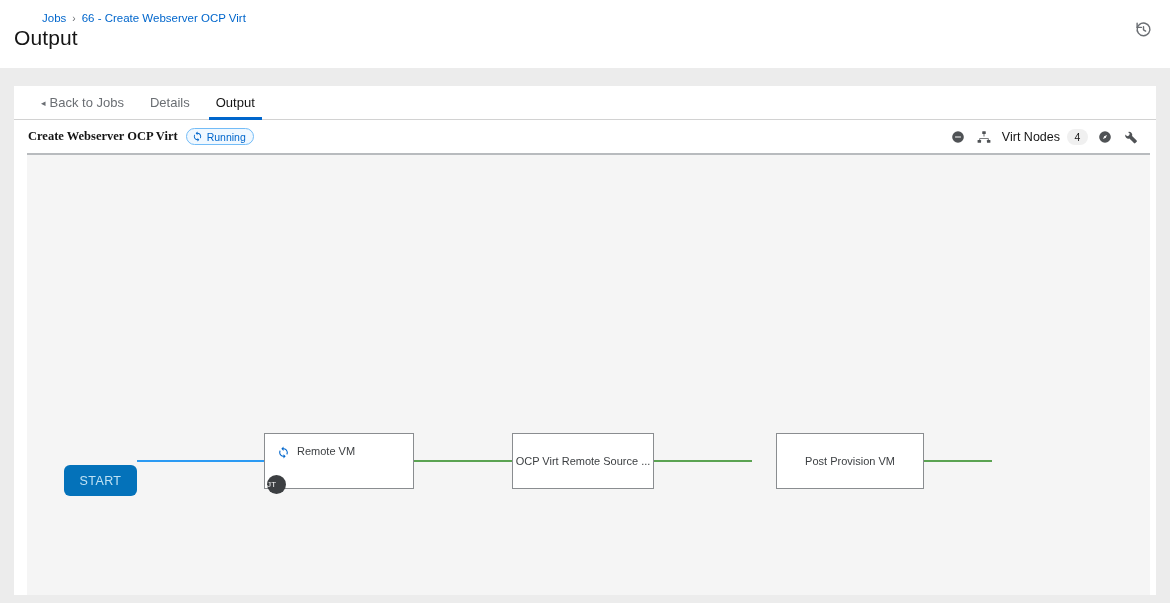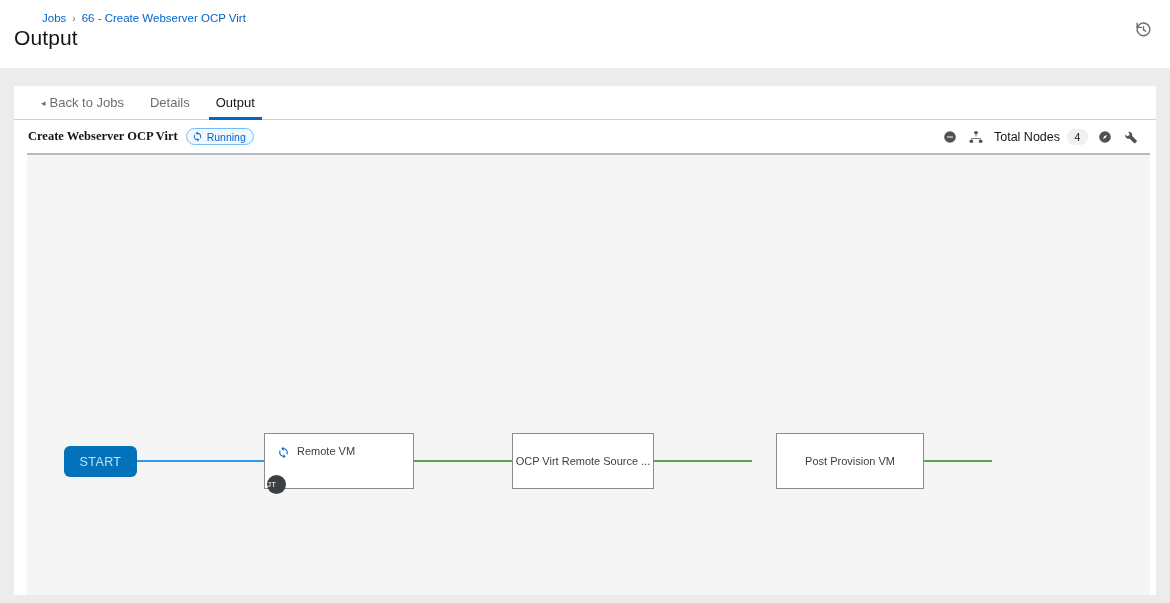--- a/index.html
+++ b/index.html
@@ -135,21 +135,21 @@
   .node-icon {
     position: absolute; left: 12px; top: 11px;
     width: 13px; height: 13px; color: #06c;
   }
   .node-label.with-icon { left: 32px; top: 11px; }
 
   .start-node {
     position: absolute;
     background: #0472ba; border-radius: 6px;
     display: flex; align-items: center; justify-content: center;
-    font-size: 12.5px; color: #bee1f4; letter-spacing: .4px;
+    font-size: 12.5px; color: #bee1f4; letter-spacing: .4px; margin-top: 19px;
   }
   .jt-badge {
     position: absolute;
     width: 19px; height: 19px; border-radius: 50%;
     background: #3c3f42;
     display: flex; align-items: center; justify-content: flex-start;
     font-size: 8px; color: #ffffff; font-weight: 500;
     letter-spacing: .2px;
   }
 </style>
@@ -216,21 +216,21 @@
     <span class="tool-icon">
       <svg width="14" height="14" viewBox="0 0 24 24" fill="currentColor">
         <rect x="9" y="2" width="6" height="5" rx="1"></rect>
         <rect x="1" y="17" width="6" height="5" rx="1"></rect>
         <rect x="17" y="17" width="6" height="5" rx="1"></rect>
         <path d="M11.3 7h1.4v4h-1.4z"></path>
         <path d="M4 17v-3h16v3h-1.4v-1.6H5.4V17z"></path>
       </svg>
     </span>
 
-    <span class="total-nodes-label">Total Nodes</span>
+    <span class="total-nodes-label">Virt Nodes</span>
 
     <span class="node-count">4</span>
 
     <span class="tool-icon">
       <svg width="14" height="14" viewBox="0 0 24 24" fill="currentColor">
         <path d="M12 2a10 10 0 1 0 0 20 10 10 0 0 0 0-20zm3.4 6.6-2.1 4.7-4.7 2.1 2.1-4.7 4.7-2.1z"></path>
         <circle cx="12" cy="12" r="1.5" fill="#f5f5f5"></circle>
       </svg>
     </span>
 

